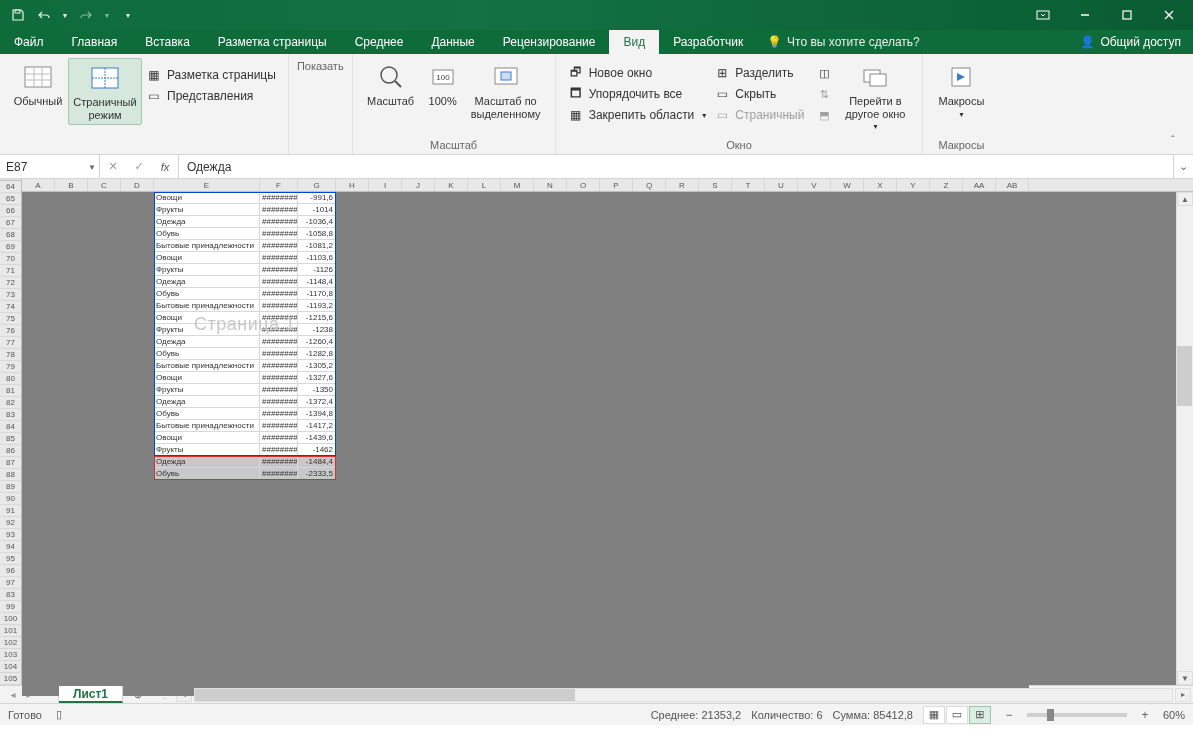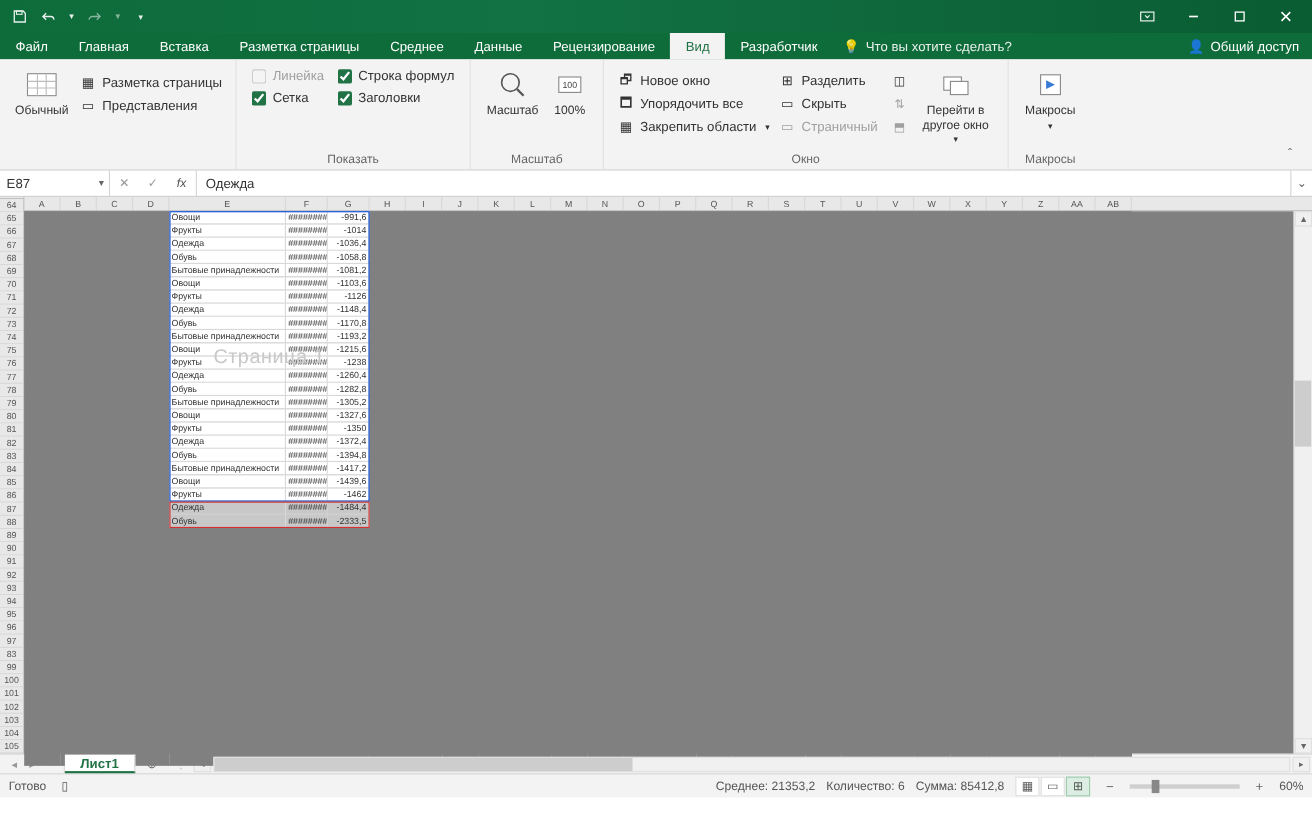--- a/index.html
+++ b/index.html
@@ -169,56 +169,44 @@
             <svg width="28" height="22">
               <rect x="1" y="1" width="26" height="20" fill="#fff" stroke="#8a8a8a"></rect>
               <line x1="1" y1="8" x2="27" y2="8" stroke="#bcbcbc"></line>
               <line x1="1" y1="14" x2="27" y2="14" stroke="#bcbcbc"></line>
               <line x1="10" y1="1" x2="10" y2="21" stroke="#bcbcbc"></line>
               <line x1="18" y1="1" x2="18" y2="21" stroke="#bcbcbc"></line>
             </svg>
           </div>
         <span>Обычный</span>
       </div>
+      <div class="bigbtn active" style="width:74px">
+        <div class="ico">
+            <svg width="28" height="22">
+              <rect x="1" y="1" width="26" height="20" fill="#fff" stroke="#3a7bd5"></rect>
+              <line x1="14" y1="1" x2="14" y2="21" stroke="#3a7bd5" stroke-dasharray="2 1"></line>
+              <line x1="1" y1="11" x2="27" y2="11" stroke="#3a7bd5" stroke-dasharray="2 1"></line>
+            </svg>
+          </div>
+        <span>Страничный режим</span>
+      </div>
       <div class="small-stack" style="padding-top:8px">
         <div class="small-item">
             <span class="small-ico">▦</span>
             <span>Разметка страницы</span>
           </div>
         <div class="small-item">
             <span class="small-ico">▭</span>
             <span>Представления</span>
           </div>
       </div>
     </div>
   </div>
 
   <div class="rgroup">
-    <div class="controls">
-      <div class="checks">
-        <label class="check">
-            <input type="checkbox" disabled="" style="">
-            <span style="color:#a0a0a0">Линейка</span>
-          </label>
-        <label class="check">
-            <input type="checkbox" checked="" style="">
-            <span>Сетка</span>
-          </label>
-      </div>
-      <div class="checks">
-        <label class="check">
-            <input type="checkbox" checked="" style="">
-            <span>Строка формул</span>
-          </label>
-        <label class="check">
-            <input type="checkbox" checked="" style="">
-            <span>Заголовки</span>
-          </label>
-      </div>
-    </div>
     <div class="label">Показать</div>
   </div>
 
   <div class="rgroup">
     <div class="controls">
       <div class="bigbtn">
         <div class="ico">
             <svg width="26" height="26">
               <circle cx="11" cy="11" r="8" fill="none" stroke="#555" stroke-width="1.5"></circle>
               <line x1="17" y1="17" x2="23" y2="23" stroke="#555" stroke-width="2"></line>
@@ -227,20 +215,29 @@
         <span>Масштаб</span>
       </div>
       <div class="bigbtn" style="width:44px">
         <div class="ico">
             <svg width="26" height="26">
               <rect x="3" y="6" width="20" height="14" fill="#fff" stroke="#888"></rect>
               <text x="13" y="16" font-size="8" text-anchor="middle" fill="#444">100</text>
             </svg>
           </div>
         <span>100%</span>
+      </div>
+      <div class="bigbtn" style="width:82px">
+        <div class="ico">
+            <svg width="26" height="26">
+              <rect x="2" y="4" width="22" height="16" fill="#fff" stroke="#888"></rect>
+              <rect x="8" y="8" width="10" height="8" fill="#cde" stroke="#3a7bd5"></rect>
+            </svg>
+          </div>
+        <span>Масштаб по выделенному</span>
       </div>
     </div>
     <div class="label">Масштаб</div>
   </div>
 
   <div class="rgroup">
     <div class="controls">
       <div class="small-stack" style="padding-top:6px">
         <div class="small-item">
             <span class="small-ico">🗗</span>

